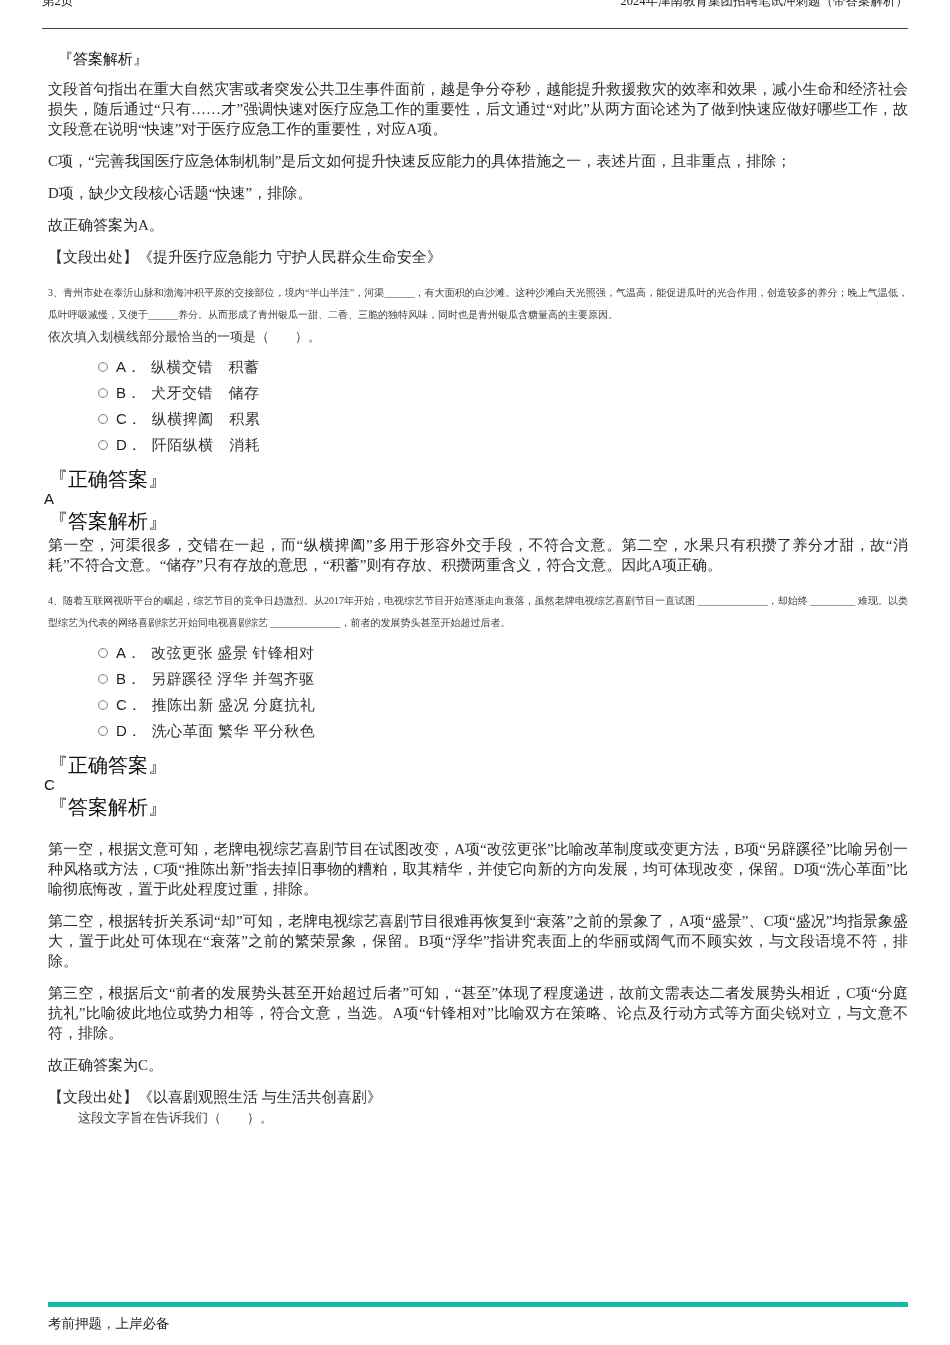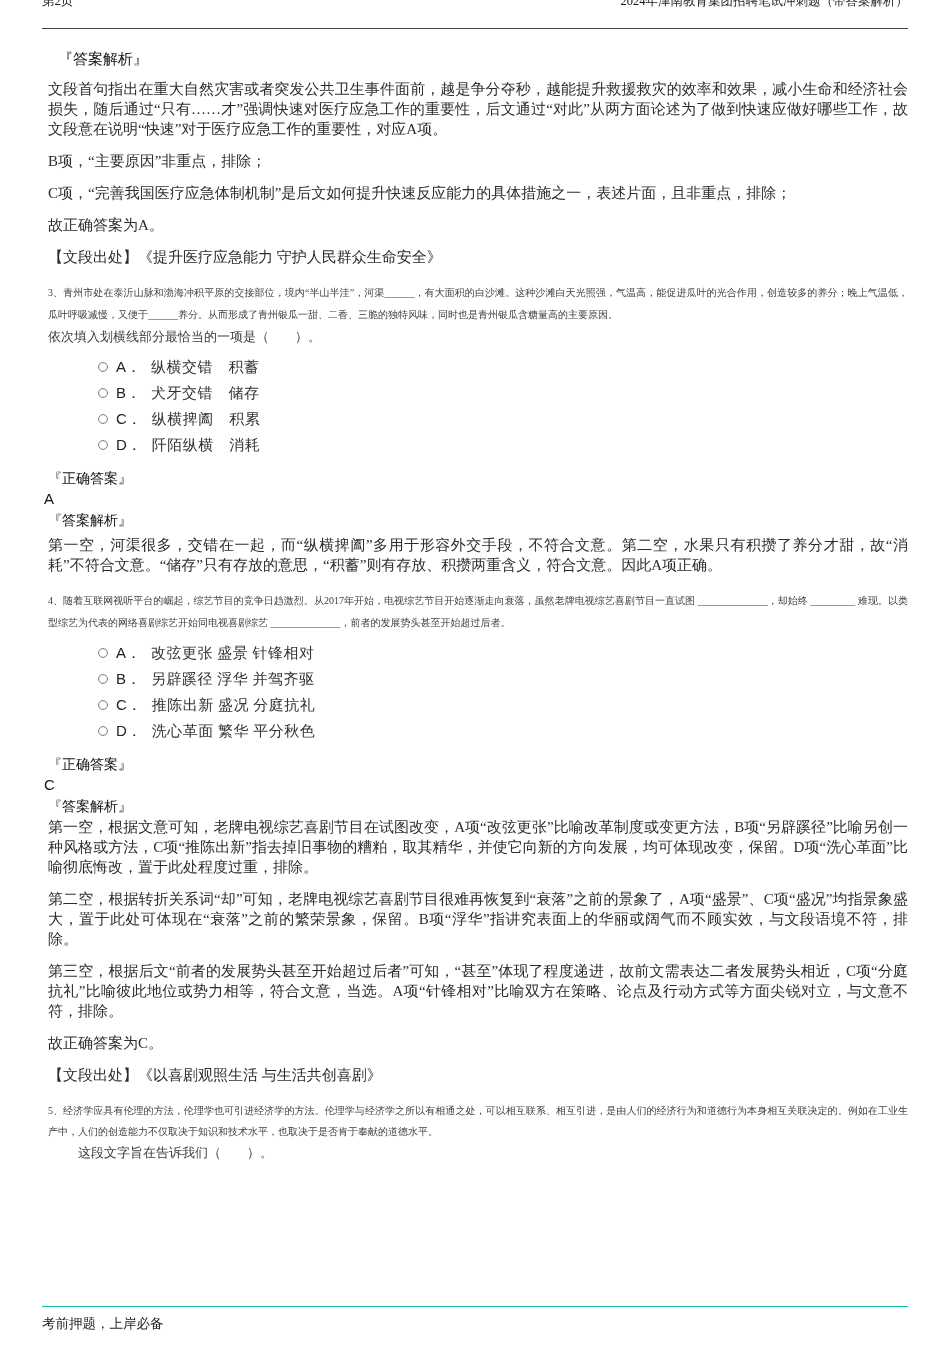--- a/index.html
+++ b/index.html
@@ -15,21 +15,21 @@
   .page { position: absolute; inset: 0; padding: 0 42px; }
 
   .header {
     display: flex; justify-content: space-between; align-items: flex-end;
     height: 29px; padding-bottom: 18px;
     border-bottom: 1px solid #444;
     font-size: 12.5px; color: #1a1a1a;
   }
 
   .sec-title-top { font-size: 15px; line-height: 20px; margin: 20px 0 0 16px; color: #111; }
-  .block-title   { font-size: 14px; line-height: 20px; margin: 11px 0 0 6px; color: #111; }
+  .block-title   { font-size: 20px; line-height: 20px; margin: 11px 0 0 6px; color: #111; }
   .block-title.tight { margin-top: 2px; }
 
   .para {
     font-size: 15px; line-height: 20px;
     margin: 12px 0 0 6px; color: #2c2c2c;
     text-align: justify;
   }
   .para.first { margin-top: 10px; }
 
   .answer-letter {
@@ -51,43 +51,43 @@
   .radio {
     width: 10px; height: 10px; flex: none;
     border: 1px solid #858585; border-radius: 50%;
     background: #fefefe; margin-right: 8px;
     box-shadow: inset 0 0 1px #bbb;
   }
   .opt-letter { font-family: "Liberation Sans", sans-serif; margin-right: 10px; color: #222; }
   .opt-text { letter-spacing: 0.5px; }
 
   .footer {
-    position: absolute; left: 42px; right: 42px; bottom: 12px;
-    border-top: 1px solid #14b8a6; padding-top: 8px;
+    position: absolute; left: 48px; right: 42px; bottom: 12px;
+    border-top: 5px solid #14b8a6; padding-top: 8px;
     display: flex; justify-content: space-between; align-items: baseline;
     font-size: 13.5px; color: #1d1d1d;
   }
   .serial-wrap { font-size: 13.5px; }
   .serial-value { font-family: "Liberation Sans", sans-serif; font-size: 14px; letter-spacing: 0.3px; }
 </style>
 </head>
 <body>
 
 <div class="page">
 
   <div class="header">
     <span>第2页</span>
     <span>2024年津南教育集团招聘笔试冲刺题（带答案解析）</span>
   </div>
 
   <div>
     <div class="sec-title-top">『答案解析』</div>
     <p class="para first">文段首句指出在重大自然灾害或者突发公共卫生事件面前，越是争分夺秒，越能提升救援救灾的效率和效果，减小生命和经济社会损失，随后通过“只有……才”强调快速对医疗应急工作的重要性，后文通过“对此”从两方面论述为了做到快速应做好哪些工作，故文段意在说明“快速”对于医疗应急工作的重要性，对应A项。</p>
-    <p class="para">B项，“主要原因”非重点，排除；</p>
     <p class="para">C项，“完善我国医疗应急体制机制”是后文如何提升快速反应能力的具体措施之一，表述片面，且非重点，排除；</p>
+    <p class="para">D项，缺少文段核心话题“快速”，排除。</p>
     <p class="para">故正确答案为A。</p>
     <p class="para">【文段出处】《提升医疗应急能力 守护人民群众生命安全》</p>
   </div>
 
   <div>
     <p class="stem">3、青州市处在泰沂山脉和渤海冲积平原的交接部位，境内“半山半洼”，河渠______，有大面积的白沙滩。这种沙滩白天光照强，气温高，能促进瓜叶的光合作用，创造较多的养分；晚上气温低，瓜叶呼吸减慢，又便于______养分。从而形成了青州银瓜一甜、二香、三脆的独特风味，同时也是青州银瓜含糖量高的主要原因。</p>
     <p class="prompt">依次填入划横线部分最恰当的一项是（　　）。</p>
 
     <div class="options">
       <div class="option">
@@ -140,29 +140,28 @@
       <div class="option">
         <span class="radio"></span>
         <span class="opt-letter">D．</span>
         <span class="opt-text">洗心革面 繁华 平分秋色</span>
       </div>
     </div>
 
     <div class="block-title">『正确答案』</div>
     <div class="answer-letter">C</div>
     <div class="block-title tight">『答案解析』</div>
-    <p class="para" style="margin-top:0;">第一空，根据文意可知，老牌电视综艺喜剧节目在试图改变，A项“改弦更张”比喻改革制度或变更方法，B项“另辟蹊径”比喻另创一种风格或方法，C项“推陈出新”指去掉旧事物的糟粕，取其精华，并使它向新的方向发展，均可体现改变，保留。D项“洗心革面”比喻彻底悔改，置于此处程度过重，排除。</p>
+    <p class="para" style="margin-top:22px;">第一空，根据文意可知，老牌电视综艺喜剧节目在试图改变，A项“改弦更张”比喻改革制度或变更方法，B项“另辟蹊径”比喻另创一种风格或方法，C项“推陈出新”指去掉旧事物的糟粕，取其精华，并使它向新的方向发展，均可体现改变，保留。D项“洗心革面”比喻彻底悔改，置于此处程度过重，排除。</p>
     <p class="para">第二空，根据转折关系词“却”可知，老牌电视综艺喜剧节目很难再恢复到“衰落”之前的景象了，A项“盛景”、C项“盛况”均指景象盛大，置于此处可体现在“衰落”之前的繁荣景象，保留。B项“浮华”指讲究表面上的华丽或阔气而不顾实效，与文段语境不符，排除。</p>
     <p class="para">第三空，根据后文“前者的发展势头甚至开始超过后者”可知，“甚至”体现了程度递进，故前文需表达二者发展势头相近，C项“分庭抗礼”比喻彼此地位或势力相等，符合文意，当选。A项“针锋相对”比喻双方在策略、论点及行动方式等方面尖锐对立，与文意不符，排除。</p>
     <p class="para">故正确答案为C。</p>
     <p class="para">【文段出处】《以喜剧观照生活 与生活共创喜剧》</p>
   </div>
 
   <div>
-    <p class="stem" style="line-height:21px;">5、经济学应具有伦理的方法，伦理学也可引进经济学的方法。伦理学与经济学之所以有相通之处，可以相互联系、相互引进，是由人们的经济行为和道德行为本身相互关联决定的。例如在工业生产中，人们的创造能力不仅取决于知识和技术水平，也取决于是否肯于奉献的道德水平。</p>
     <p class="prompt indented" style="line-height:21px;">这段文字旨在告诉我们（　　）。</p>
   </div>
 
   <div class="footer">
     <span>考前押题，上岸必备</span>
   </div>
 
 </div>
 
 </body></html>

